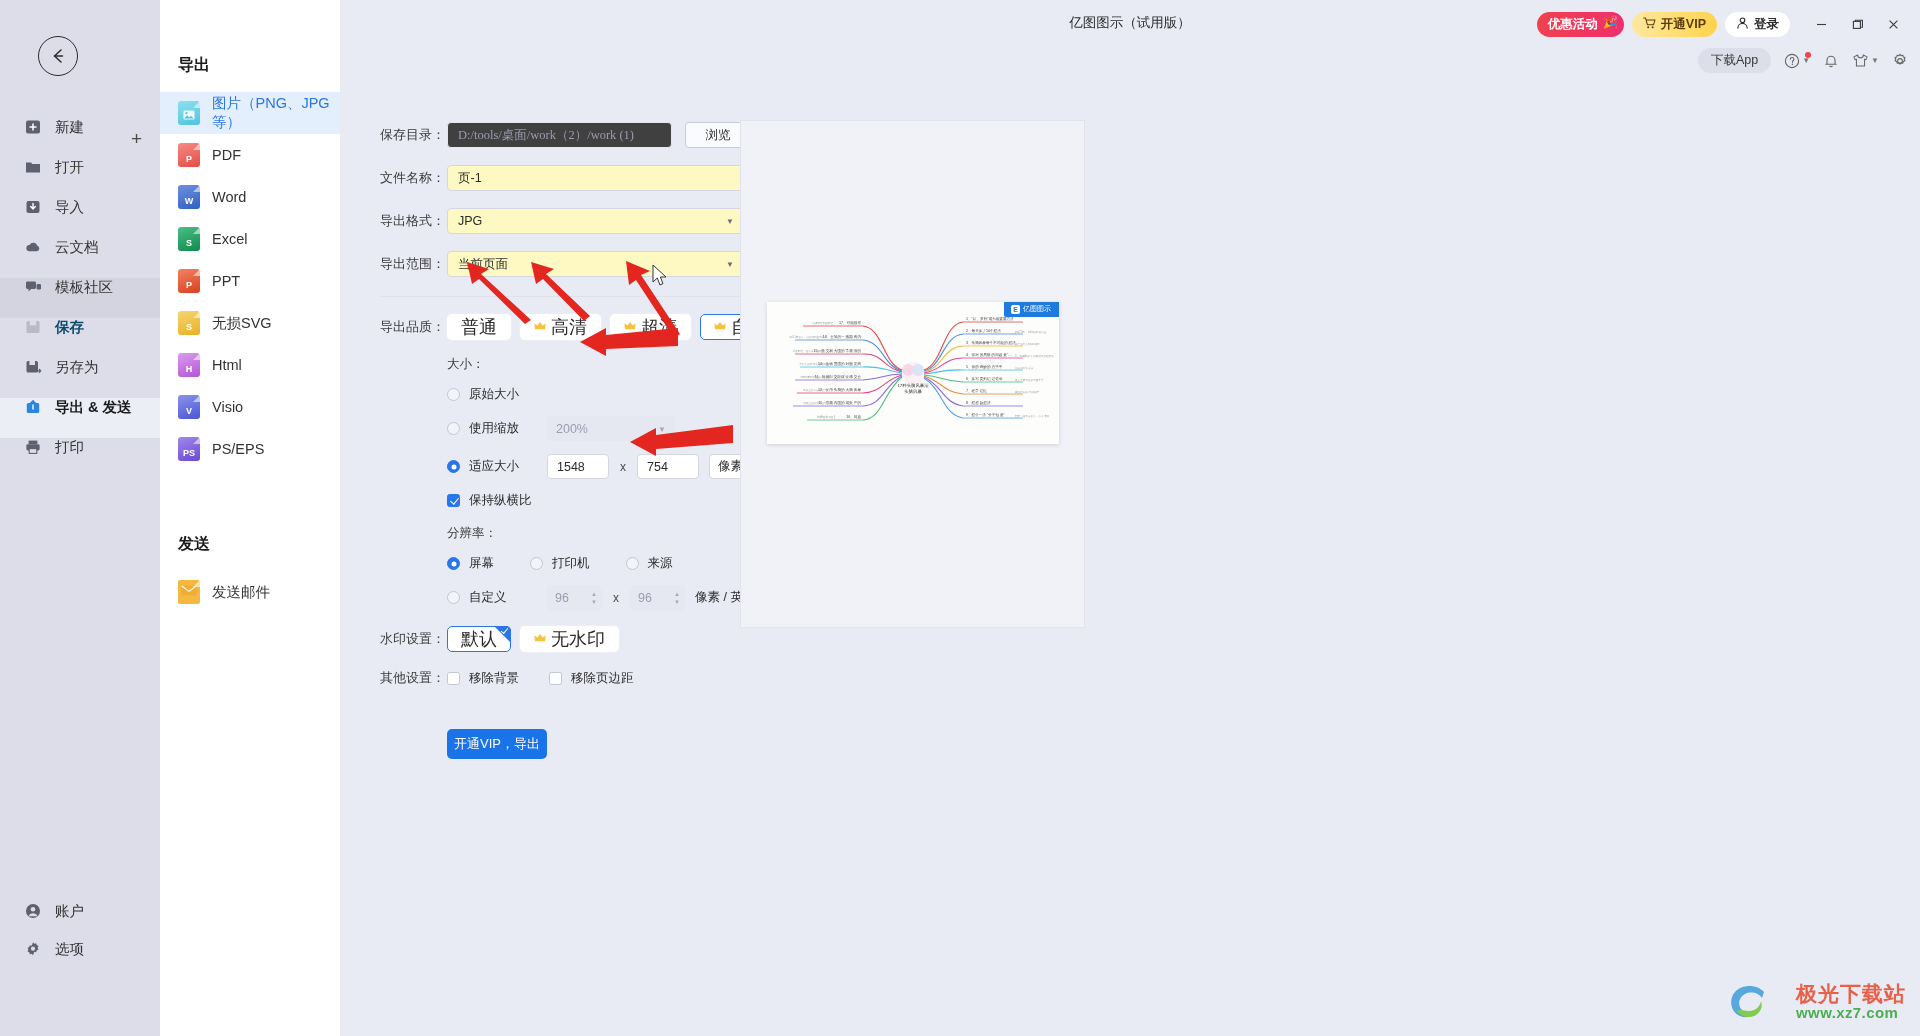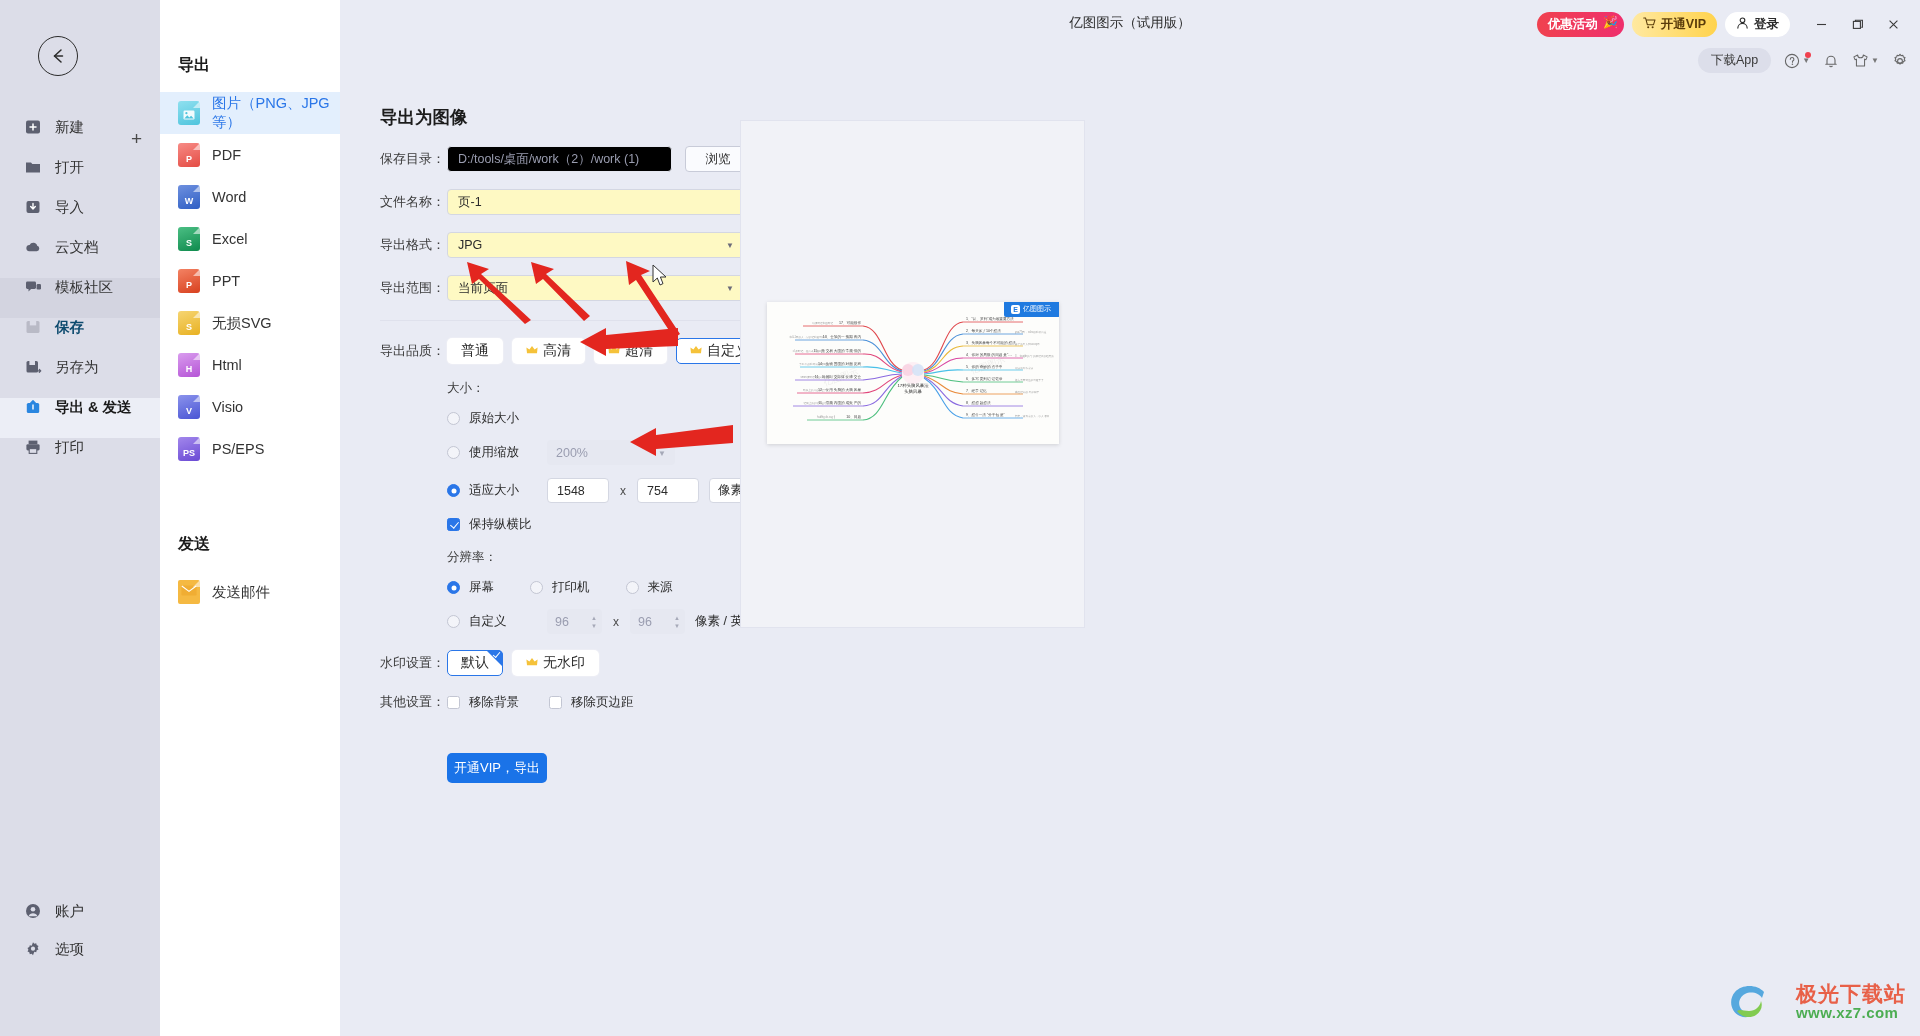--- a/index.html
+++ b/index.html
@@ -115,40 +115,40 @@
 
   
   .form { position: absolute; left: 40px; top: 105px; width: 560px; }
   .form-h1 { font-size: 17.5px; font-weight: 700; color: #1c1c1c; }
   .row { display: flex; align-items: center; margin-top: 17px; }
   .row-label { width: 67px; flex: 0 0 67px; font-size: 13px; color: #3b3b3b; }
   .fld {
     height: 26px; border: 1px solid #d4d7e2; border-radius: 4px; background:#fef9c3;
     display:flex; align-items:center; padding: 0 10px; font-size: 12.5px; color:#2b2b2b;
   }
-  .fld.readonly { background:#000000; border-color:#e6e8f1; color:#9a9db0; }
+  .fld.readonly { background:#404040; border-color:#e6e8f1; color:#9a9db0;font-family:Liberation Serif, serif; }
   .fld.w-dir { width: 225px; }
   .fld.w-full { width: 297px; }
   .browse-btn {
     margin-left: 13px; width: 66px; height: 26px; border:1px solid #c8cbd8;
     border-radius: 4px; background:#fafbfe; font-size:12.5px; color:#2b2b2b;
     display:flex; align-items:center; justify-content:center; cursor:pointer;
   }
   .sel { position: relative; }
   .sel .arw { position:absolute; right: 9px; top: 50%; transform: translateY(-50%); font-size: 8px; color:#6b6b7a; }
 
   .divider { height:1px; background:#dfe1ec; margin: 19px 0 0 0; width: 560px; }
 
   .quality-row { display:flex; align-items:center; margin-top: 17px; }
   .q-btns { display:flex; align-items:center; gap: 9px; }
   .q-btn {
     height: 26px; min-width: 54px; padding: 0 13px; border-radius: 5px;
     background:#fff; border:1px solid transparent;
     display:flex; align-items:center; justify-content:center; gap:5px;
-    font-size:14px; color:#2b2b2b; cursor:pointer; position:relative;
+    font-size:18px; color:#2b2b2b; cursor:pointer; position:relative;
     box-shadow: 0 0 0 1px #edeef5;
   }
   .q-btn.selected { border-color:#2a76e8; box-shadow:none; }
   .q-btn .crown { font-size: 11px; }
   .q-btn .corner {
     position:absolute; right:-1px; top:-1px; width: 17px; height: 17px;
     background:#2a76e8; border-top-right-radius:5px;
     clip-path: polygon(100% 0, 0 0, 100% 100%);
   }
   .q-btn .corner::after {
@@ -533,21 +533,20 @@
           <svg width="16" height="16" viewBox="0 0 16 16">
               <circle cx="8" cy="8" r="2.4" fill="none" stroke="#666" stroke-width="1.1"></circle>
               <path d="M8 1.3l1.1 1.4 1.7-.5.5 1.7 1.7.7-.8 1.6.8 1.6-1.7.7-.5 1.7-1.7-.5L8 11.1 6.9 9.7l-1.7.5-.5-1.7-1.7-.7.8-1.6-.8-1.6 1.7-.7.5-1.7 1.7.5z" fill="none" stroke="#666" stroke-width="1.1" stroke-linejoin="round"></path>
             </svg>
         </div>
       </div>
     </div>
 
     <div class="form">
 
-      <div class="form-h1">导出为图像</div>
 
       <div class="row">
         <div class="row-label">保存目录：</div>
         <div class="fld readonly w-dir">D:/tools/桌面/work（2）/work (1)</div>
         <div class="browse-btn">浏览</div>
       </div>
 
       <div class="row">
         <div class="row-label">文件名称：</div>
         <div class="fld w-full">页-1</div>

